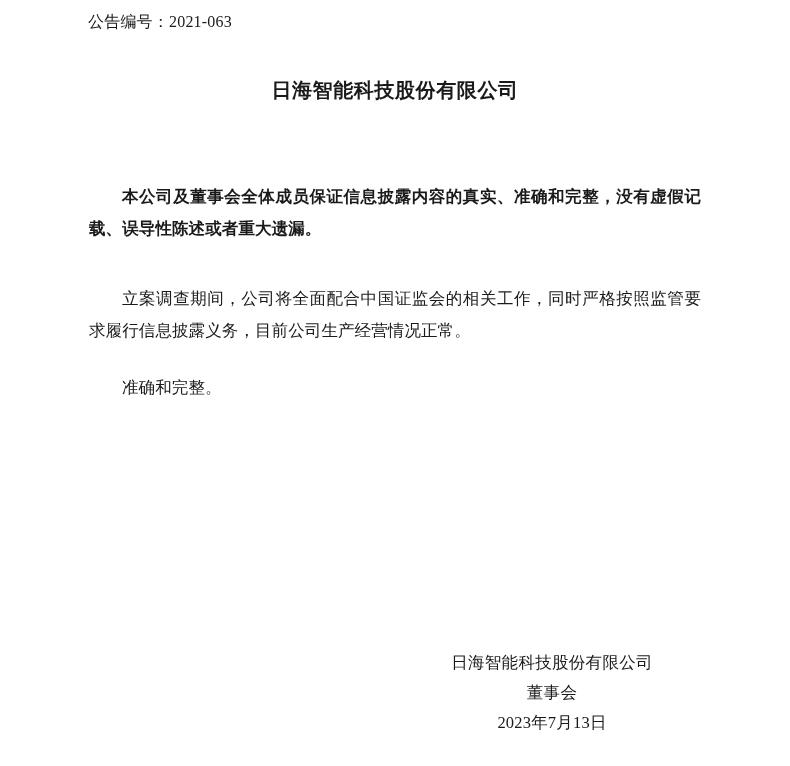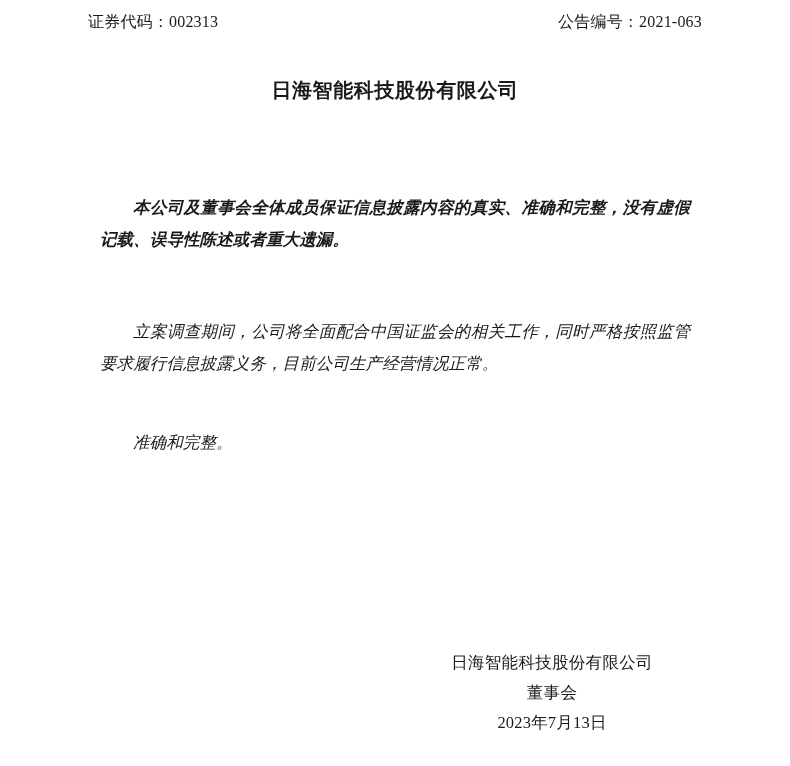--- a/index.html
+++ b/index.html
@@ -56,28 +56,27 @@
   }
 
   
   .body-block {
     position: absolute;
     left: 88px;
     top: 180px;
     width: 614px;
   }
   p.para {
-    margin: 12px;
+    margin: 1px;
     font-size: 16.5px;
     line-height: 31.5px;
     text-align: justify;
     text-justify: inter-ideograph;
     text-indent: 2em;
     letter-spacing: 0.1px;
-    font-style: italic;
   }
   p.para.bold {
     font-weight: bold;
   }
   .gap-a { height: 25px; }
   .gap-b { height: 12px; }
   .gap-c { height: 12px; }
   .gap-d { height: 12px; }
 
   
@@ -94,21 +93,20 @@
   .sign-company { letter-spacing: 0.3px; }
   .sign-org { letter-spacing: 0.3px; }
   .sign-date { letter-spacing: 0.2px; font-family: Liberation Serif, serif; }
 </style>
 </head>
 <body>
 
 <div class="page">
 
   <div class="doc-header">
-    <span class="hdr-item">证券代码：002313</span>
     <span class="hdr-item">公告编号：2021-063</span>
   </div>
 
   <div class="title-block">
     <div class="title-line">日海智能科技股份有限公司</div>
   </div>
 
   <div class="body-block">
 
     <p class="para bold">本公司及董事会全体成员保证信息披露内容的真实、准确和完整，没有虚假记载、误导性陈述或者重大遗漏。</p>

